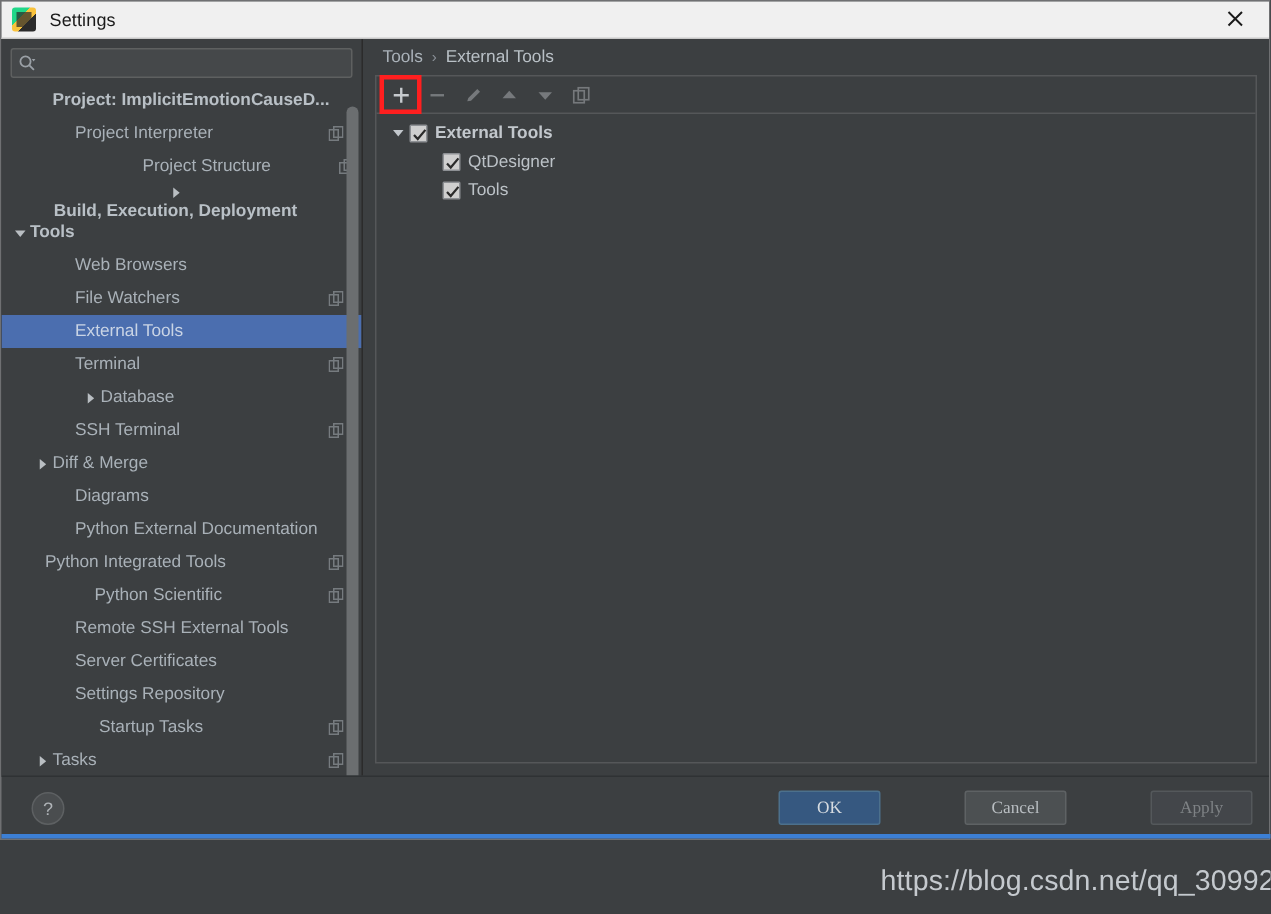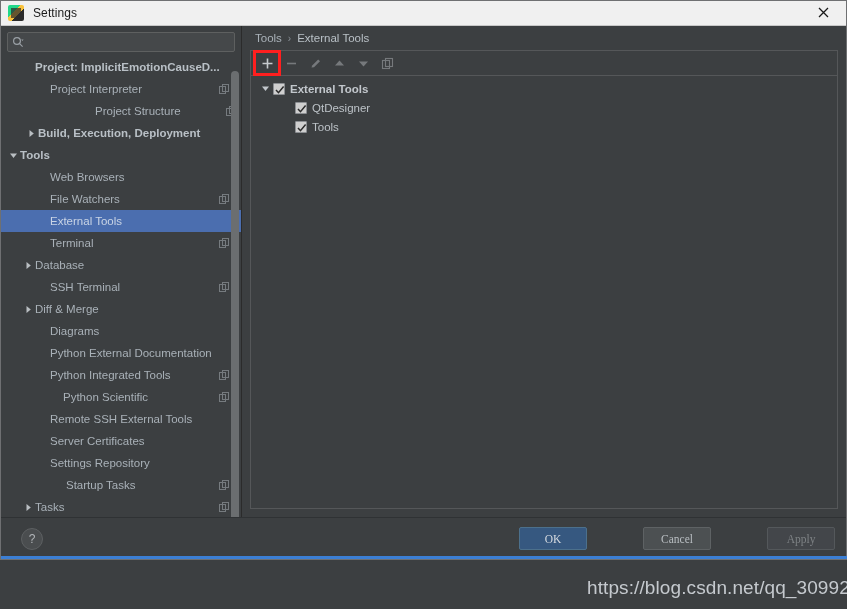--- a/index.html
+++ b/index.html
@@ -403,21 +403,21 @@
             <div class="tree-row" style="padding-left: 36px; gap: 45px;">
               <span class="tree-arrow"></span>
               <span class="tree-label">Project Structure</span>
               <span class="copy-badge">
                 <svg width="10" height="10" viewBox="0 0 10 10">
                   <rect x="0.5" y="2.5" width="6" height="7" fill="none" stroke="#9aa0a6" stroke-width="1"></rect>
                   <rect x="3.5" y="0.5" width="6" height="7" fill="none" stroke="#9aa0a6" stroke-width="1"></rect>
                 </svg>
               </span>
             </div>
-            <div class="tree-row" style="padding-left: 24px;">
+            <div class="tree-row" style="padding-left: 4px; flex-direction: column;">
               <span class="tree-arrow">
                 <svg width="9" height="9" viewBox="0 0 9 9">
                   <path fill="#b9bec2" d="M2.5 1 L6.8 4.5 L2.5 8 Z"></path>
                 </svg>
               </span>
               <span class="tree-label bold">Build, Execution, Deployment</span>
             </div>
             <div class="tree-row" style="padding-left: 6px;">
               <span class="tree-arrow">
                 <svg width="9" height="9" viewBox="0 0 9 9">
@@ -447,55 +447,55 @@
             <div class="tree-row" style="padding-left: 36px;">
               <span class="tree-arrow"></span>
               <span class="tree-label">Terminal</span>
               <span class="copy-badge">
                 <svg width="10" height="10" viewBox="0 0 10 10">
                   <rect x="0.5" y="2.5" width="6" height="7" fill="none" stroke="#9aa0a6" stroke-width="1"></rect>
                   <rect x="3.5" y="0.5" width="6" height="7" fill="none" stroke="#9aa0a6" stroke-width="1"></rect>
                 </svg>
               </span>
             </div>
+            <div class="tree-row" style="padding-left: 21px; margin-left: 32px;">
+              <span class="tree-arrow">
+                <svg width="9" height="9" viewBox="0 0 9 9">
+                  <path fill="#b9bec2" d="M2.5 1 L6.8 4.5 L2.5 8 Z"></path>
+                </svg>
+              </span>
+              <span class="tree-label">Database</span>
+            </div>
+            <div class="tree-row" style="padding-left: 36px;">
+              <span class="tree-arrow"></span>
+              <span class="tree-label">SSH Terminal</span>
+              <span class="copy-badge">
+                <svg width="10" height="10" viewBox="0 0 10 10">
+                  <rect x="0.5" y="2.5" width="6" height="7" fill="none" stroke="#9aa0a6" stroke-width="1"></rect>
+                  <rect x="3.5" y="0.5" width="6" height="7" fill="none" stroke="#9aa0a6" stroke-width="1"></rect>
+                </svg>
+              </span>
+            </div>
             <div class="tree-row" style="padding-left: 21px;">
               <span class="tree-arrow">
                 <svg width="9" height="9" viewBox="0 0 9 9">
                   <path fill="#b9bec2" d="M2.5 1 L6.8 4.5 L2.5 8 Z"></path>
                 </svg>
               </span>
-              <span class="tree-label">Database</span>
-            </div>
-            <div class="tree-row" style="padding-left: 36px;">
-              <span class="tree-arrow"></span>
-              <span class="tree-label">SSH Terminal</span>
-              <span class="copy-badge">
-                <svg width="10" height="10" viewBox="0 0 10 10">
-                  <rect x="0.5" y="2.5" width="6" height="7" fill="none" stroke="#9aa0a6" stroke-width="1"></rect>
-                  <rect x="3.5" y="0.5" width="6" height="7" fill="none" stroke="#9aa0a6" stroke-width="1"></rect>
-                </svg>
-              </span>
-            </div>
-            <div class="tree-row" style="padding-left: 21px;">
-              <span class="tree-arrow">
-                <svg width="9" height="9" viewBox="0 0 9 9">
-                  <path fill="#b9bec2" d="M2.5 1 L6.8 4.5 L2.5 8 Z"></path>
-                </svg>
-              </span>
               <span class="tree-label">Diff &amp; Merge</span>
             </div>
             <div class="tree-row" style="padding-left: 36px;">
               <span class="tree-arrow"></span>
               <span class="tree-label">Diagrams</span>
             </div>
             <div class="tree-row" style="padding-left: 36px;">
               <span class="tree-arrow"></span>
               <span class="tree-label">Python External Documentation</span>
             </div>
-            <div class="tree-row" style="padding-left: 36px;">
+            <div class="tree-row" style="padding-left: 16px;">
               <span class="tree-arrow"></span>
               <span class="tree-label">Python Integrated Tools</span>
               <span class="copy-badge">
                 <svg width="10" height="10" viewBox="0 0 10 10">
                   <rect x="0.5" y="2.5" width="6" height="7" fill="none" stroke="#9aa0a6" stroke-width="1"></rect>
                   <rect x="3.5" y="0.5" width="6" height="7" fill="none" stroke="#9aa0a6" stroke-width="1"></rect>
                 </svg>
               </span>
             </div>
             <div class="tree-row" style="padding-left: 36px; gap: 13px;">

